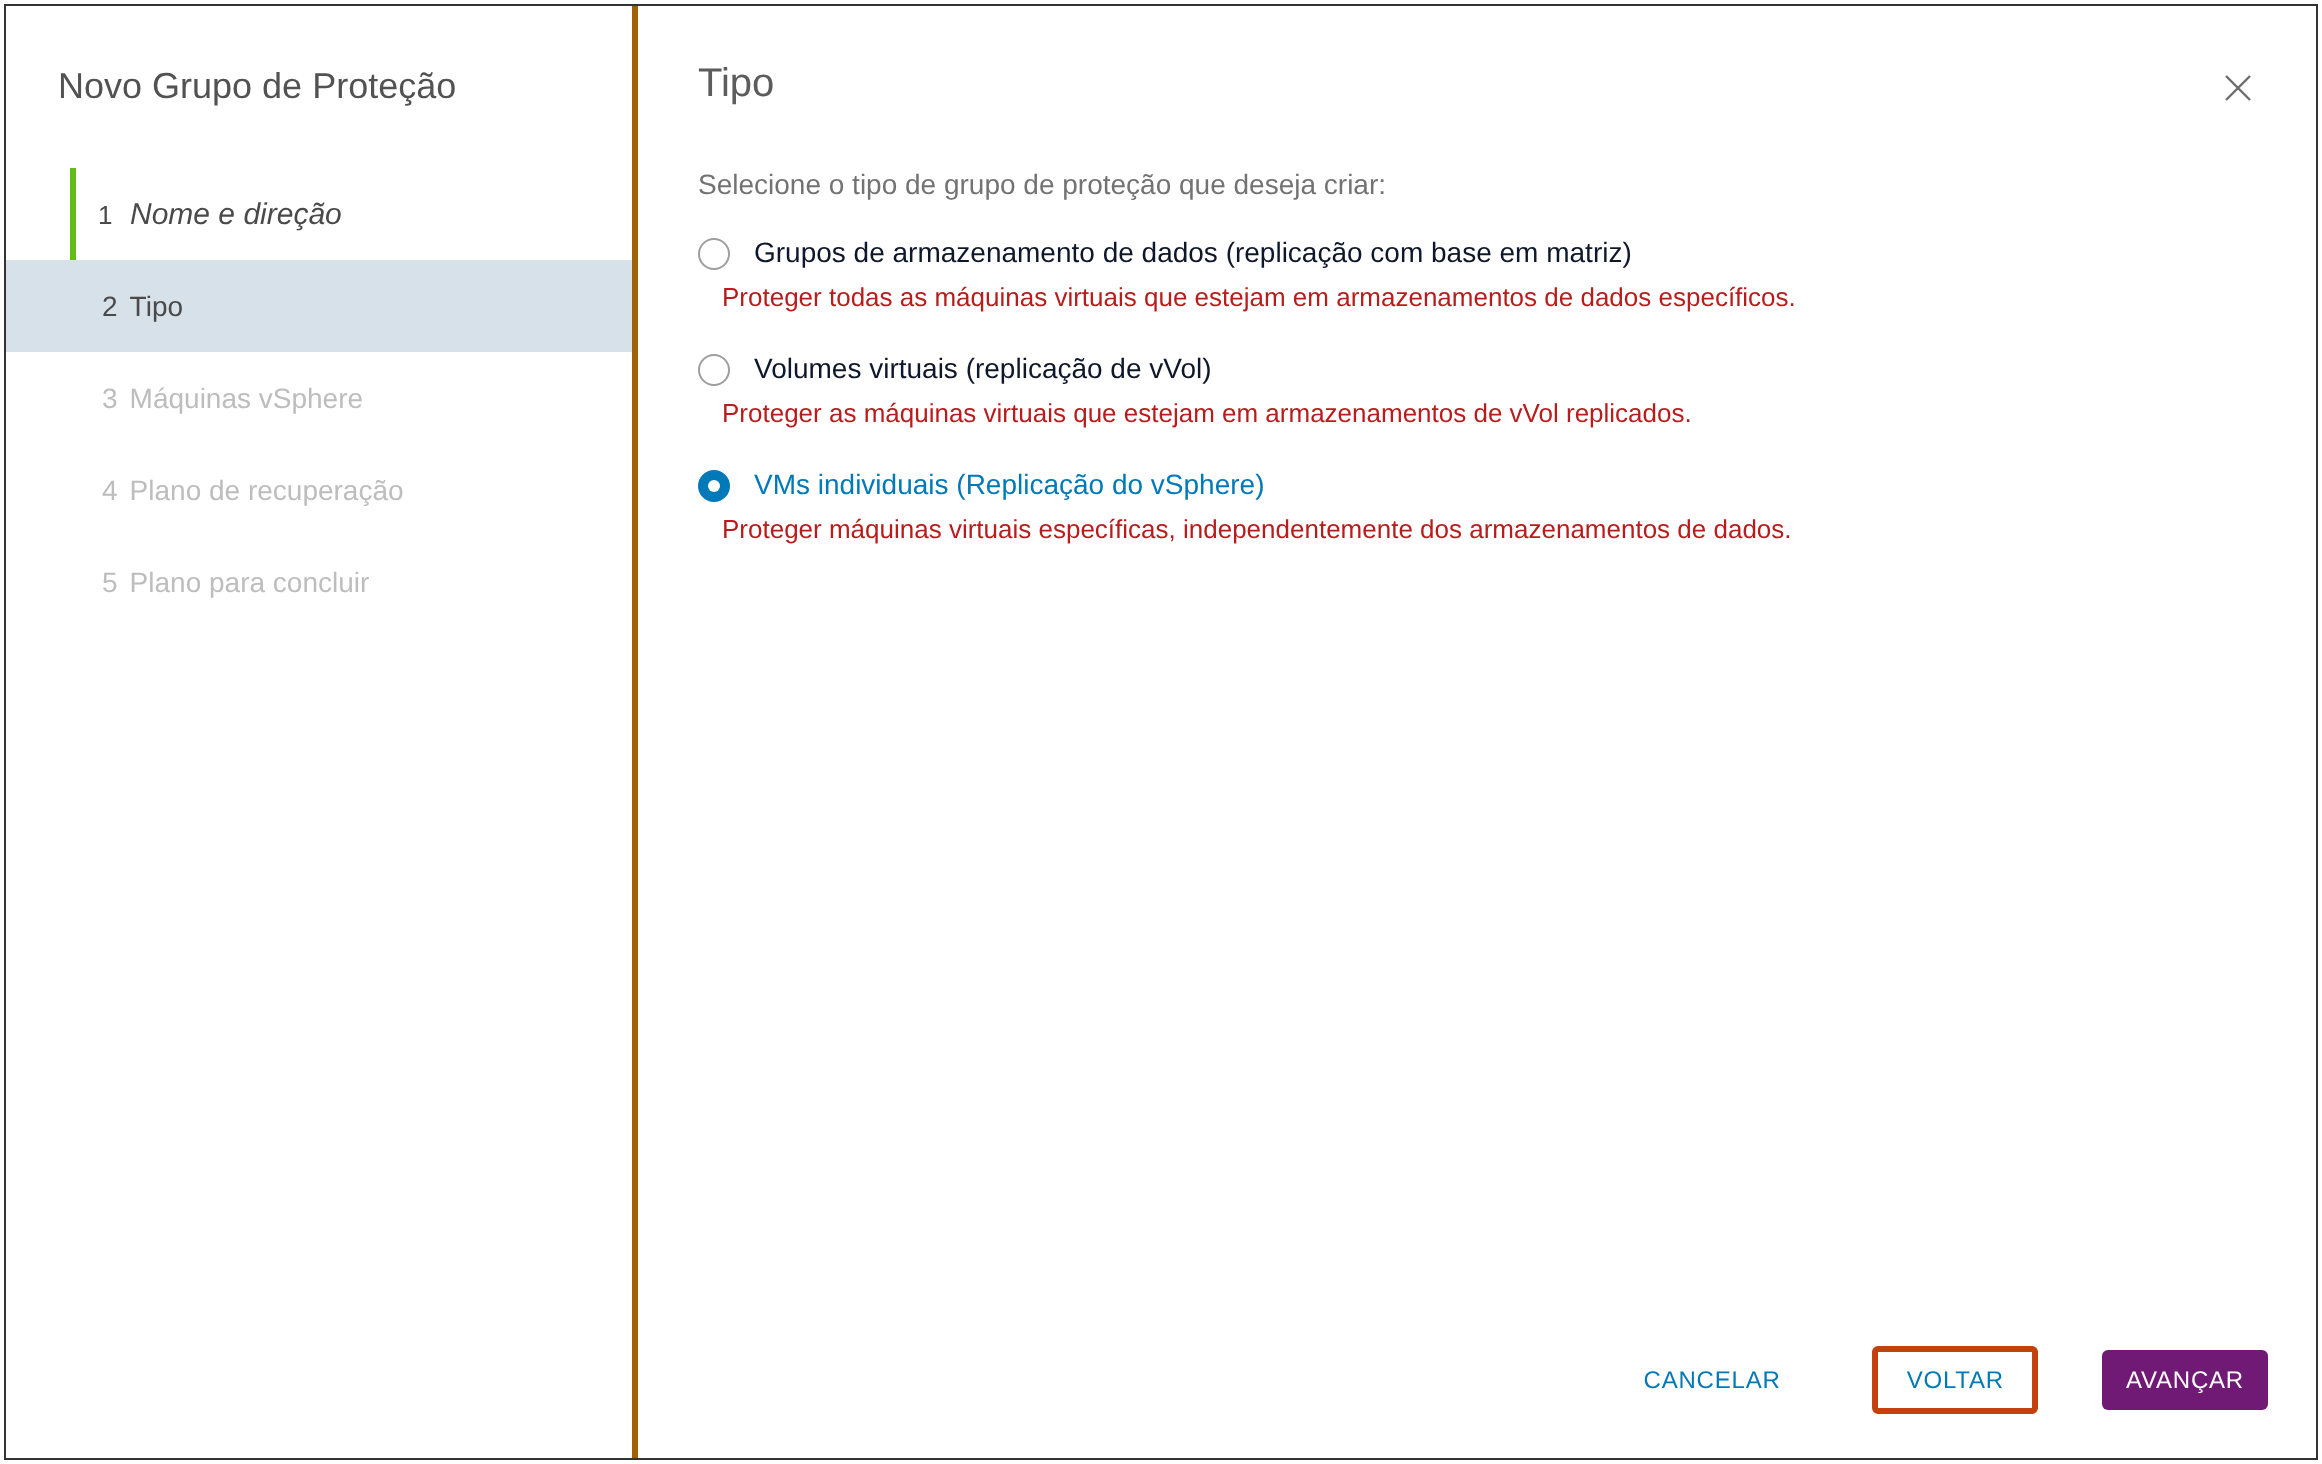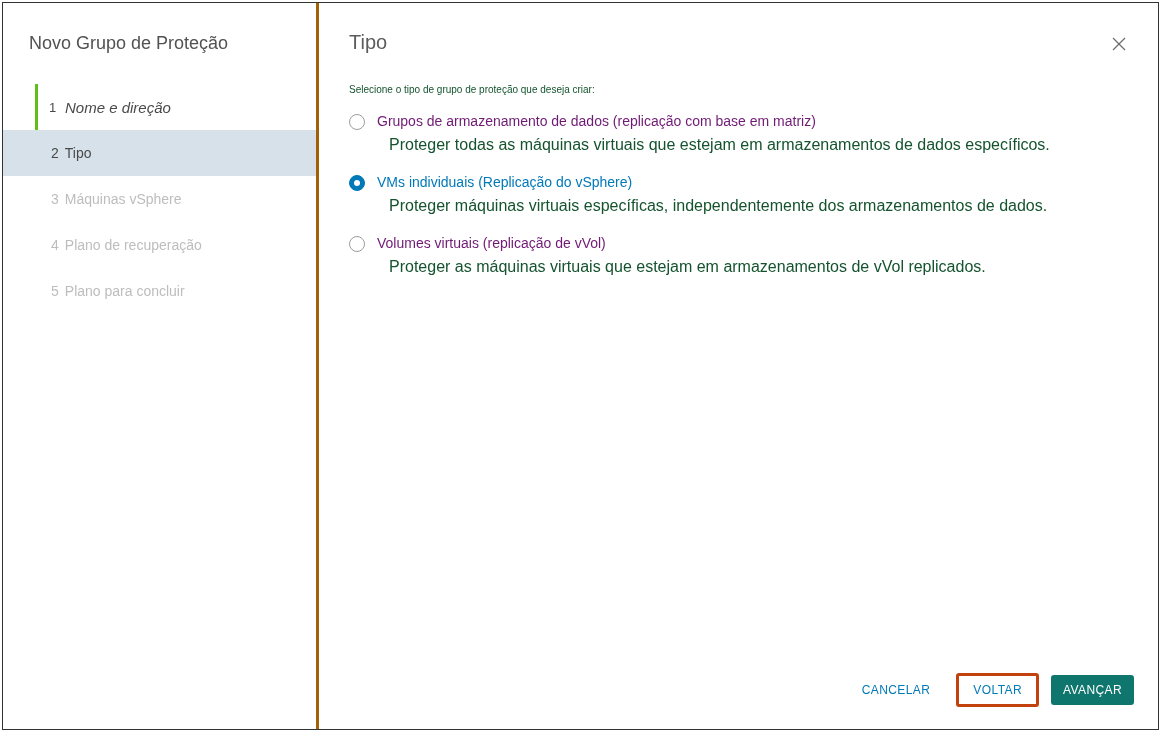--- a/index.html
+++ b/index.html
@@ -94,22 +94,22 @@
       color: #6e6e6e;
       position: relative;
       top: 4px;
     }
     .close-icon svg { width: 100%; height: 100%; }
     .main-body {
       padding: 16px 30px 0 30px;
       flex: 1;
     }
     .prompt-text {
-      font-size: 10px;
-      color: #14532d;
+      font-size: 14px;
+      color: #737373;
       margin-bottom: 18px;
     }
     .option-row {
       display: flex;
       align-items: flex-start;
       margin-bottom: 6px;
     }
     .radio {
       width: 16px; height: 16px;
       border-radius: 50%;
@@ -127,36 +127,36 @@
       background: #0079b8;
     }
     .radio.selected::after {
       content: "";
       width: 6px; height: 6px;
       background: #fff;
       border-radius: 50%;
     }
     .option-label {
       font-size: 14px;
-      color: #701a75;
+      color: #0f172a;
       cursor: pointer;
     }
     .option-label.selected { color: #0079b8; }
     .option-desc {
-      font-size: 16px;
-      color: #14532d;
-      margin-left: 40px;
+      font-size: 13px;
+      color: #b91c1c;
+      margin-left: 12px;
       margin-bottom: 20px;
     }
     .footer {
       border-top: 1px solid transparent;
       padding: 18px 24px 22px 24px;
       display: flex;
       justify-content: flex-end;
-      gap: 12px;
+      gap: 32px;
       align-items: center;
     }
     .btn {
       font-size: 12px;
       letter-spacing: 0.4px;
       padding: 8px 14px;
       border-radius: 3px;
       cursor: pointer;
       border: none;
       background: none;
@@ -164,21 +164,21 @@
     }
     .btn-cancel {
       color: #0079b8;
     }
     .btn-back {
       color: #0079b8;
       border: 3px solid #c2410c;
       padding: 7px 14px;
     }
     .btn-next {
-      background: #0f766e;
+      background: #701a75;
       color: #fff;
       padding: 8px 12px;
     }
   </style>
 </head>
 <body>
 
 <div class="dialog">
   <aside class="sidebar">
     <div class="sidebar-title">Novo Grupo de Proteção</div>
@@ -223,32 +223,32 @@
       <div>
         <div class="option-row">
           <span class="radio"></span>
           <span class="option-label">Grupos de armazenamento de dados (replicação com base em matriz)</span>
         </div>
         <p class="option-desc">Proteger todas as máquinas virtuais que estejam em armazenamentos de dados específicos.</p>
       </div>
 
       <div>
         <div class="option-row">
+          <span class="radio"></span>
+          <span class="option-label">Volumes virtuais (replicação de vVol)</span>
+        </div>
+        <p class="option-desc">Proteger as máquinas virtuais que estejam em armazenamentos de vVol replicados.</p>
+      </div>
+
+      <div>
+        <div class="option-row">
           <span class="radio selected"></span>
           <span class="option-label selected">VMs individuais (Replicação do vSphere)</span>
         </div>
         <p class="option-desc">Proteger máquinas virtuais específicas, independentemente dos armazenamentos de dados.</p>
-      </div>
-
-      <div>
-        <div class="option-row">
-          <span class="radio"></span>
-          <span class="option-label">Volumes virtuais (replicação de vVol)</span>
-        </div>
-        <p class="option-desc">Proteger as máquinas virtuais que estejam em armazenamentos de vVol replicados.</p>
       </div>
 
       <div>
       </div>
     </div>
 
     <div class="footer">
       <button class="btn btn-cancel">CANCELAR</button>
       <button class="btn btn-back">VOLTAR</button>
       <button class="btn btn-next">AVANÇAR</button>

